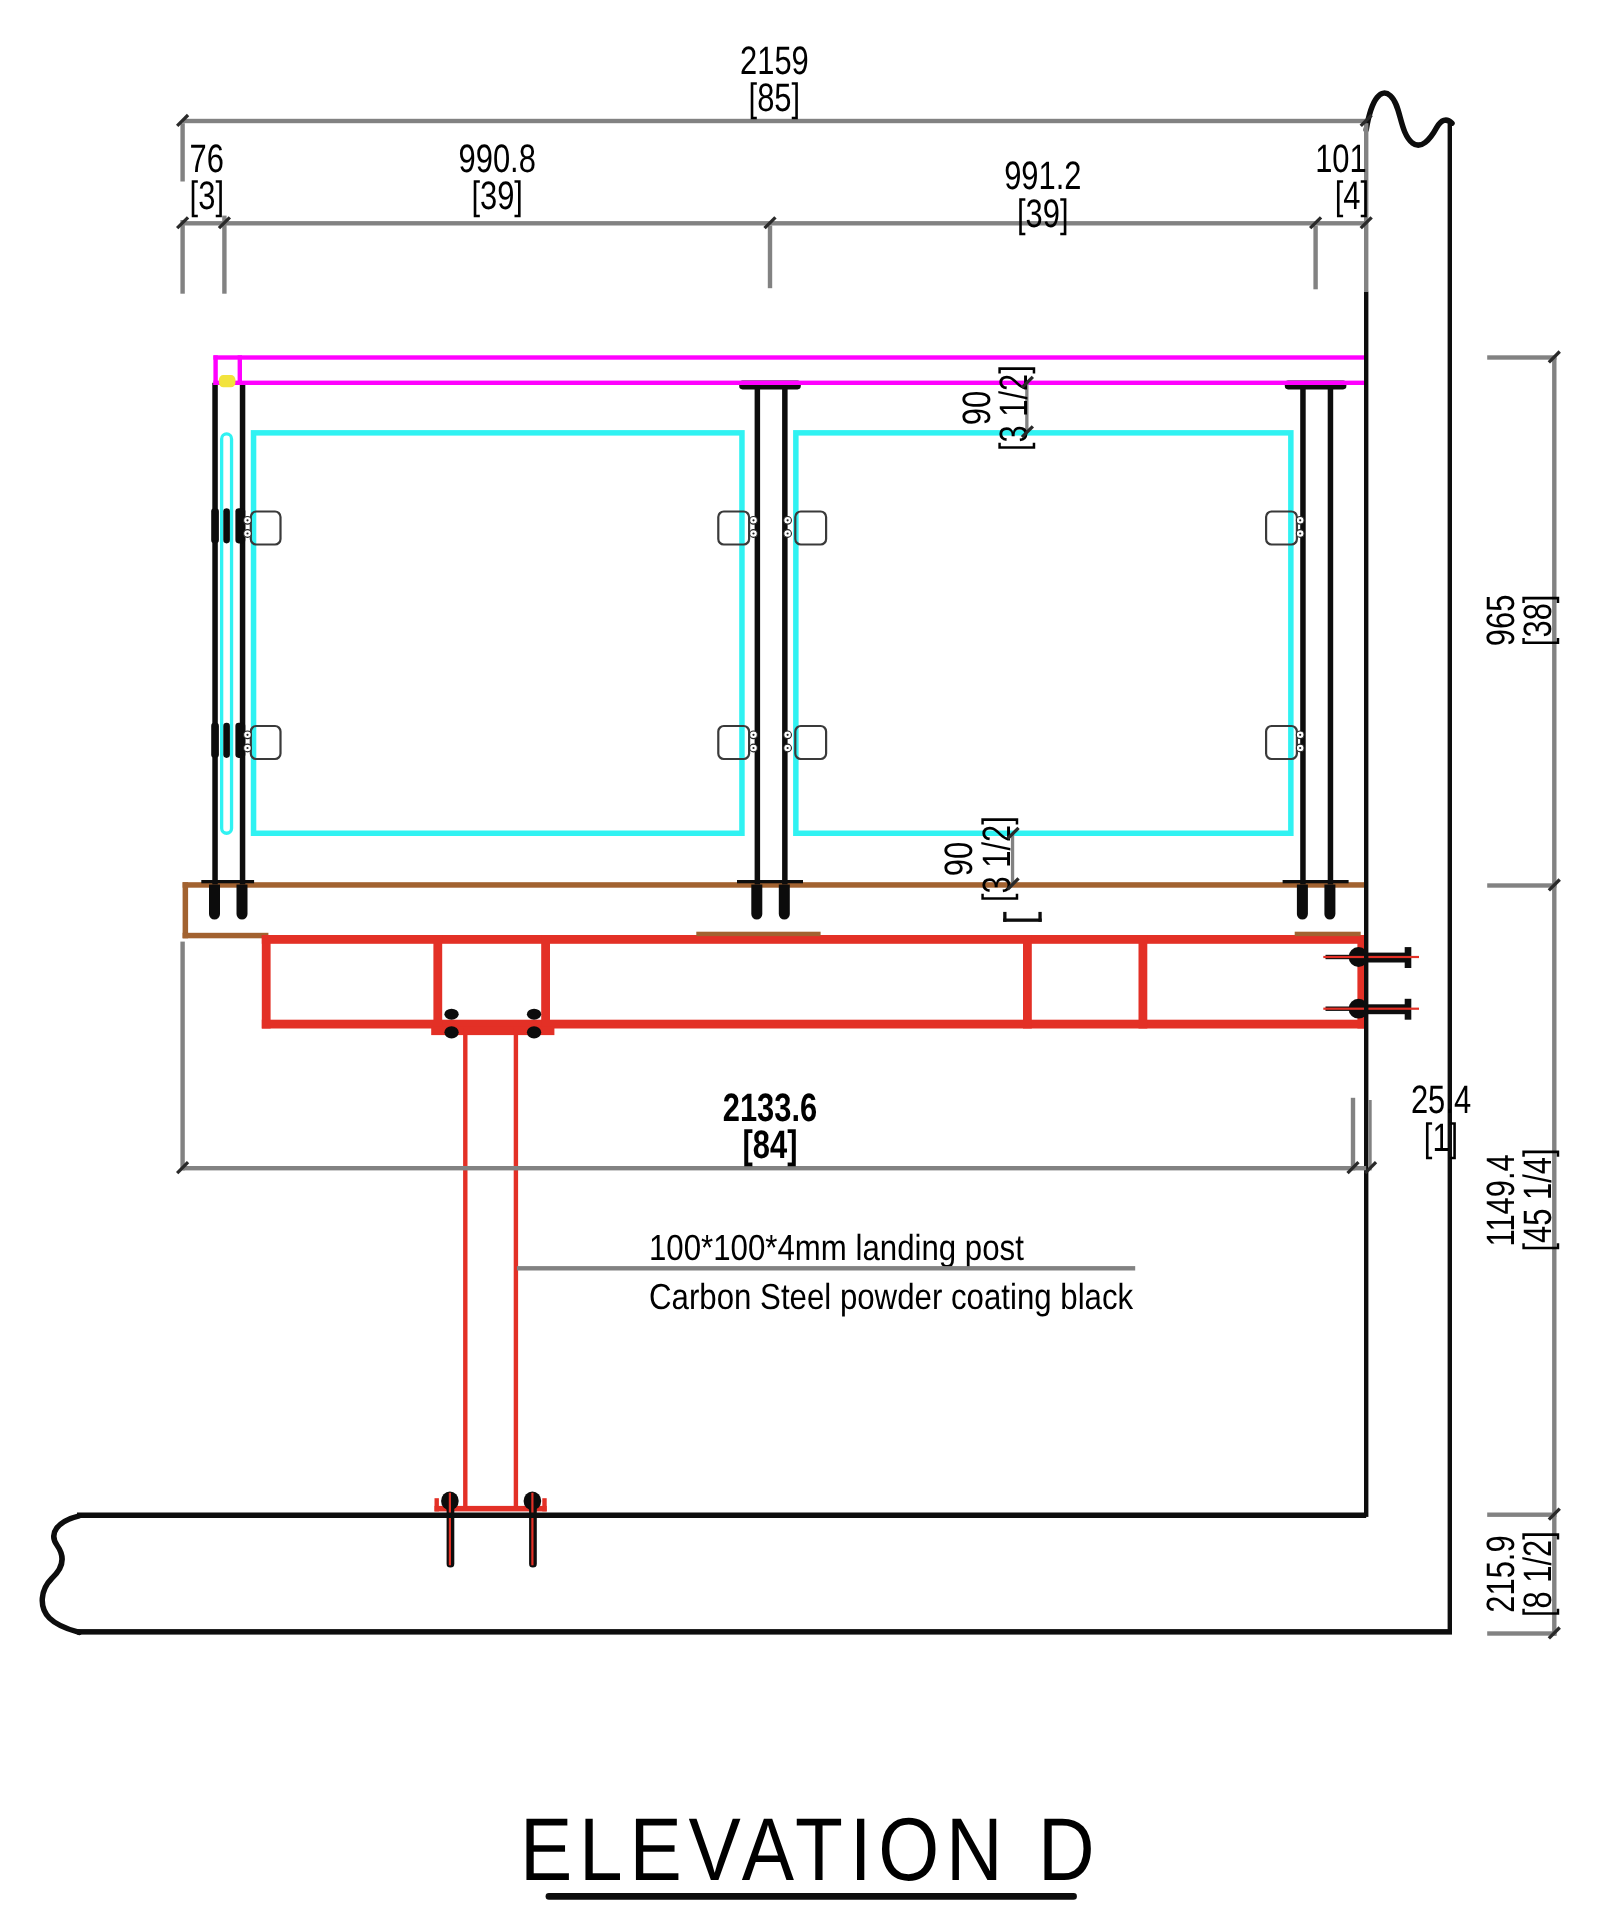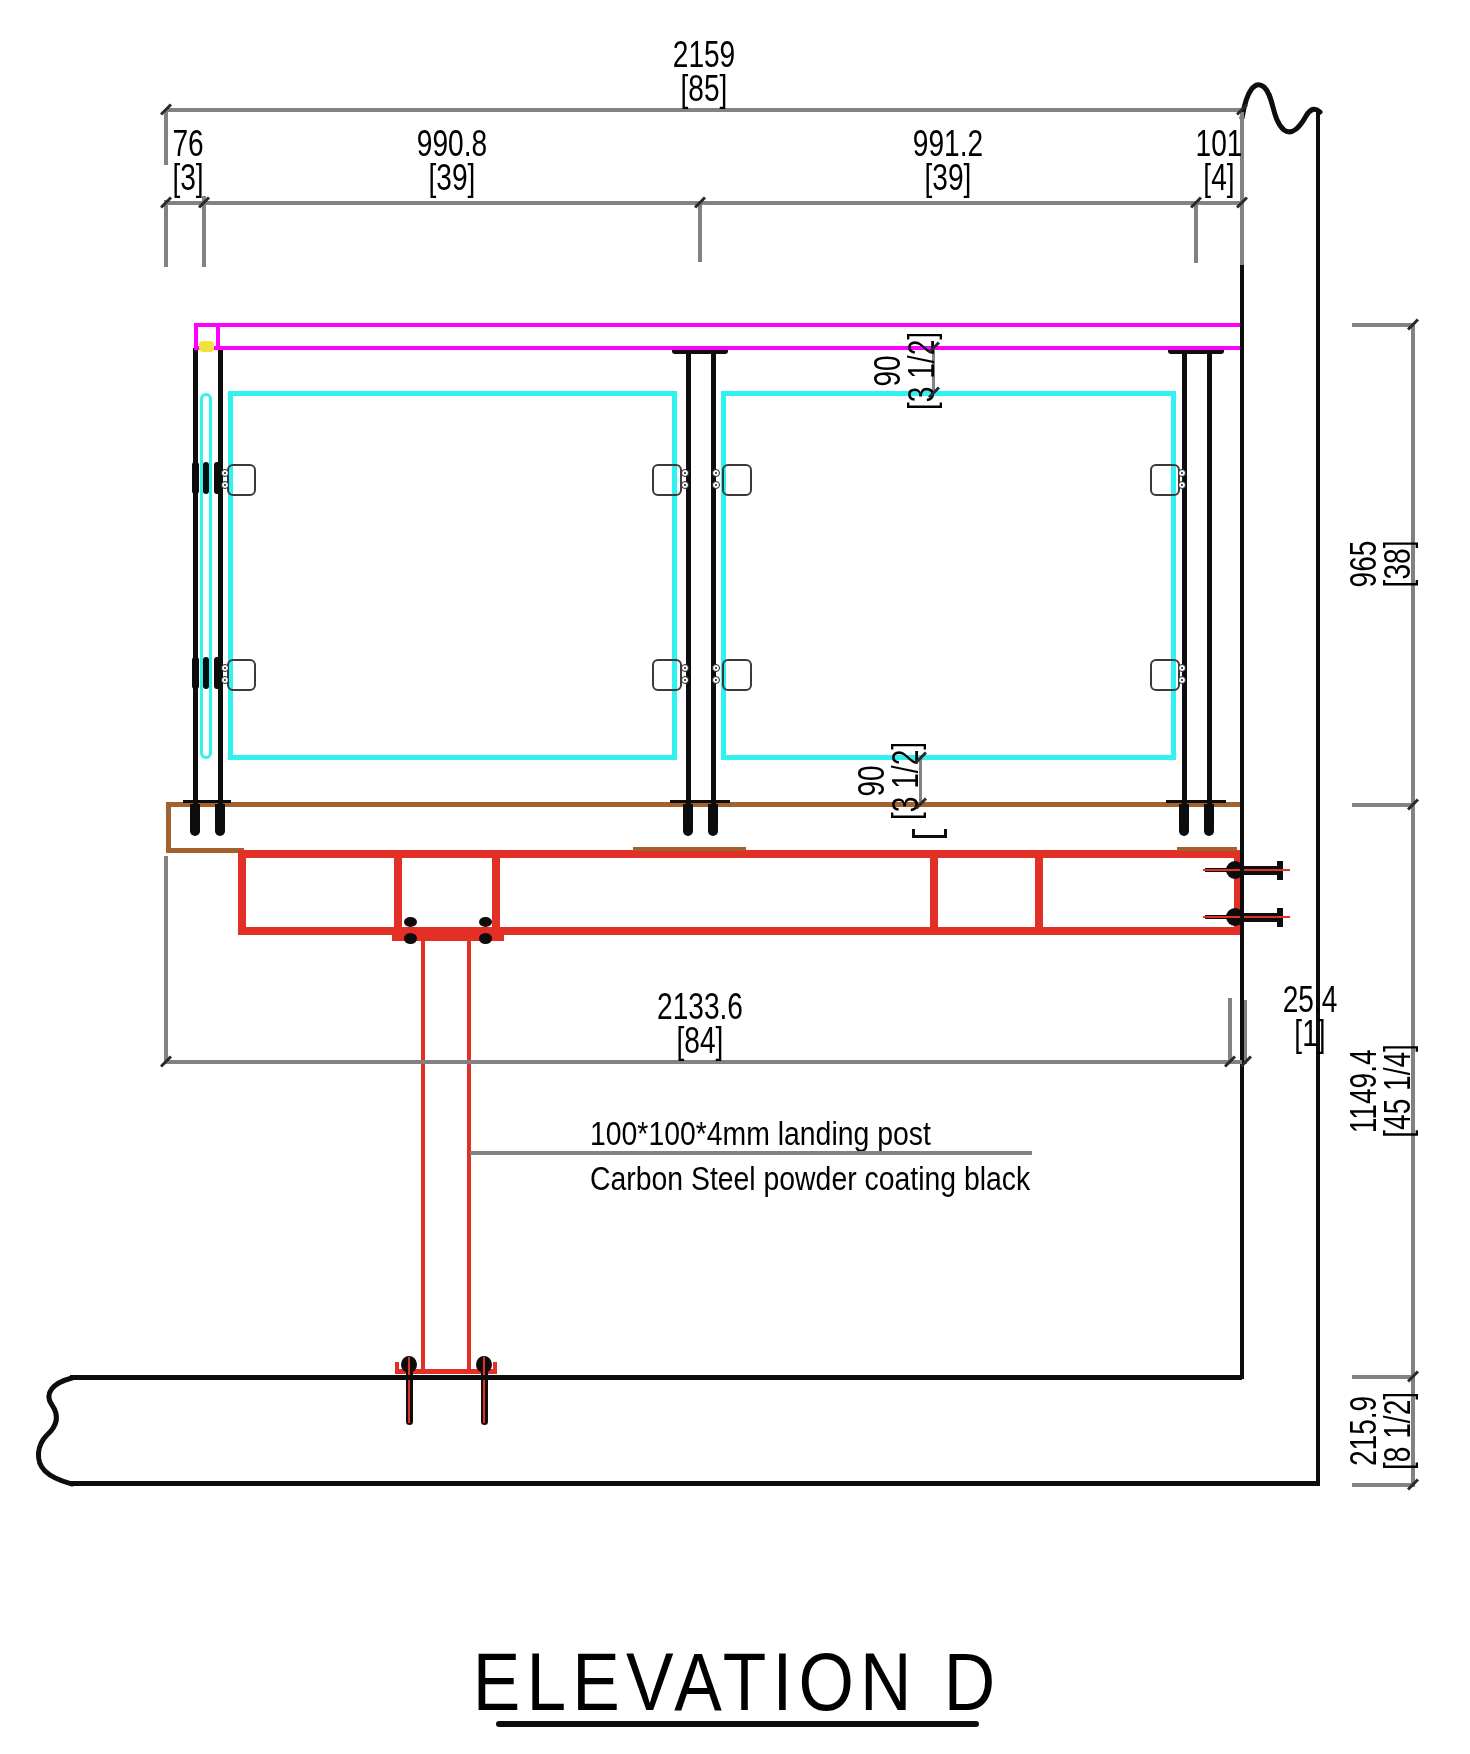--- a/index.html
+++ b/index.html
@@ -173,45 +173,45 @@
     <div class="dt">[85]</div>
   </div>
   <div class="slab" style="left:188px;top:127px;">
     <div class="dt">76</div><br>
     <div class="dt">[3]</div>
   </div>
   <div class="slab" style="left:452px;top:127px;">
     <div class="dt">990.8</div><br>
     <div class="dt">[39]</div>
   </div>
-  <div class="slab" style="left:948px;top:127px;">
+  <div class="slab" style="left:948px;top:143px;">
     <div class="dt">991.2</div><br>
     <div class="dt">[39]</div>
   </div>
-  <div class="slab" style="left:1219px;top:127px;">
+  <div class="slab" style="left:1219px;top:127px;text-align:right;">
     <div class="dt">101</div><br>
     <div class="dt">[4]</div>
   </div>
 
   <div class="gl" style="left:932px;top:348px;width:3px;height:45px;"></div>
   <div class="rlab" style="left:905px;top:371px;">
     <div class="dt">90</div><br>
     <div class="dt">[3 1/2]</div>
   </div>
   <div class="gl" style="left:919px;top:758px;width:3px;height:46px;"></div>
   <div class="rlab" style="left:889px;top:781px;">
     <div class="dt">90</div><br>
     <div class="dt">[3 1/2]</div>
   </div>
 
   <div class="gl" style="left:166px;top:1060px;width:1076px;height:4px;"></div>
   <div class="gl" style="left:164px;top:856px;width:4px;height:208px;"></div>
   <div class="gl" style="left:1228px;top:998px;width:4px;height:66px;"></div>
   <div class="gl" style="left:1244px;top:1000px;width:3px;height:64px;"></div>
-  <div class="slab" style="left:700px;top:990px;">
+  <div class="slab" style="left:700px;top:990px;font-weight:bold;">
     <div class="dt">2133.6</div><br>
     <div class="dt">[84]</div>
   </div>
   <div class="slab" style="left:1310px;top:983px;">
     <div class="dt">25.4</div><br>
     <div class="dt">[1]</div>
   </div>
 
   <div class="gl" style="left:1411px;top:325px;width:4px;height:1162px;"></div>
   <div class="gl" style="left:1352px;top:323px;width:63px;height:4px;"></div>

